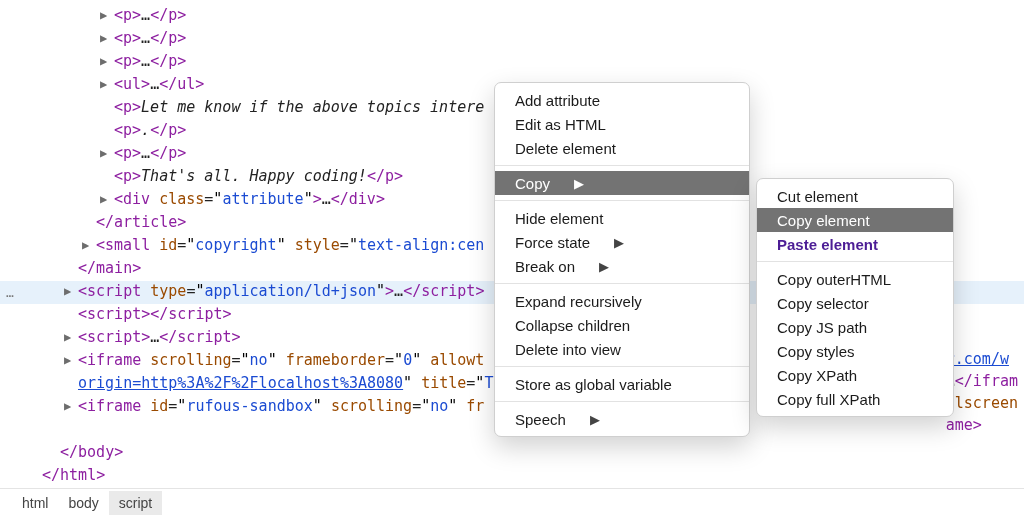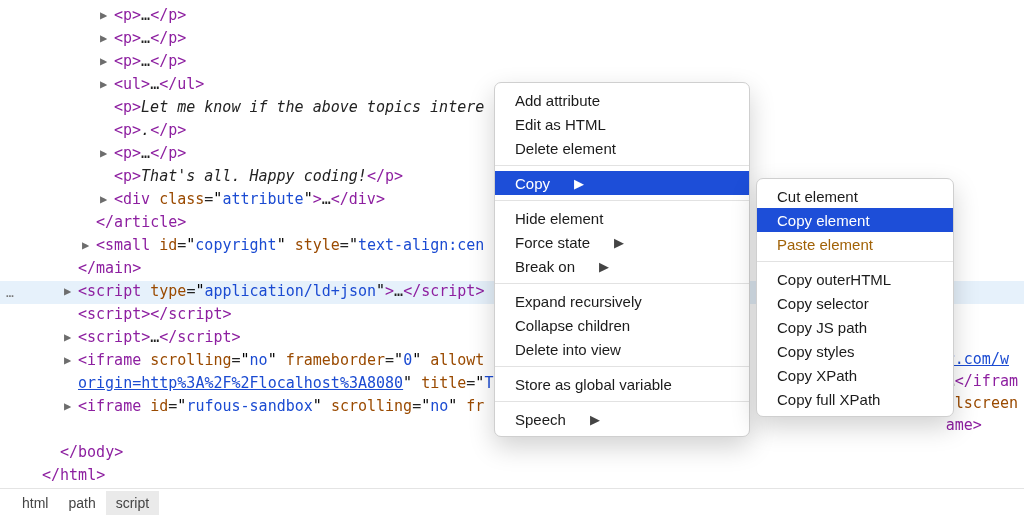--- a/index.html
+++ b/index.html
@@ -111,25 +111,25 @@
     font-size: 13px;
     color: #444;
     margin-left: 24px;
   }
   .menu hr {
     border: none;
     border-top: 1px solid #e2e2e2;
     margin: 5px 0;
   }
   .menu .item.hl {
-    background: #1d4ed8;
+    background: #737373;
     color: #fff;
   }
   .menu .item.hl .chev { color: #fff; }
-  .menu .item.disabled { color: #a16207; }
+  .menu .item.disabled { color: #4c1d95; font-weight: bold; }
 
   .menu.main { left: 494px; top: 82px; width: 254px; }
   .menu.sub  { left: 756px; top: 178px; width: 196px; }
 
   .ind1 { padding-left: 60px; }
   .ind2 { padding-left: 78px; }
   .ind3 { padding-left: 96px; }
   .ind4 { padding-left: 114px; }
 </style>
 </head>
@@ -245,17 +245,17 @@
     <div class="item">
         <span>Copy XPath</span>
       </div>
     <div class="item">
         <span>Copy full XPath</span>
       </div>
   </div>
 
   <div class="crumbs">
     <div class="crumb">html</div>
-    <div class="crumb">path</div>
+    <div class="crumb">body</div>
     <div class="crumb active">script</div>
   </div>
 
 </div>
 
 </body></html>

